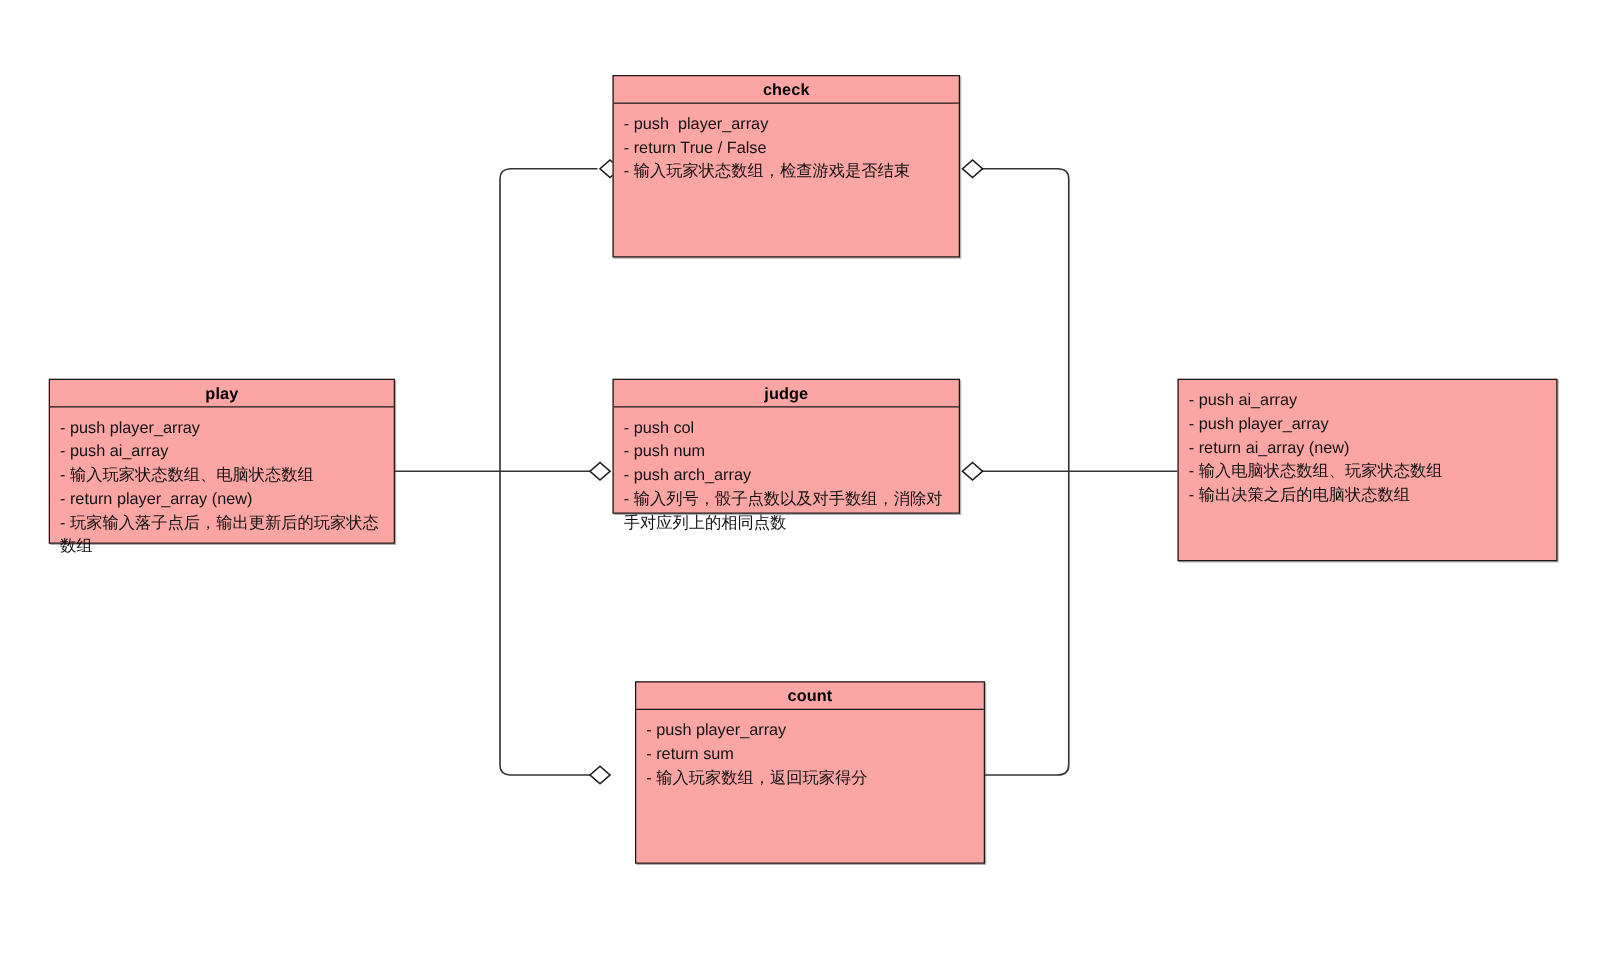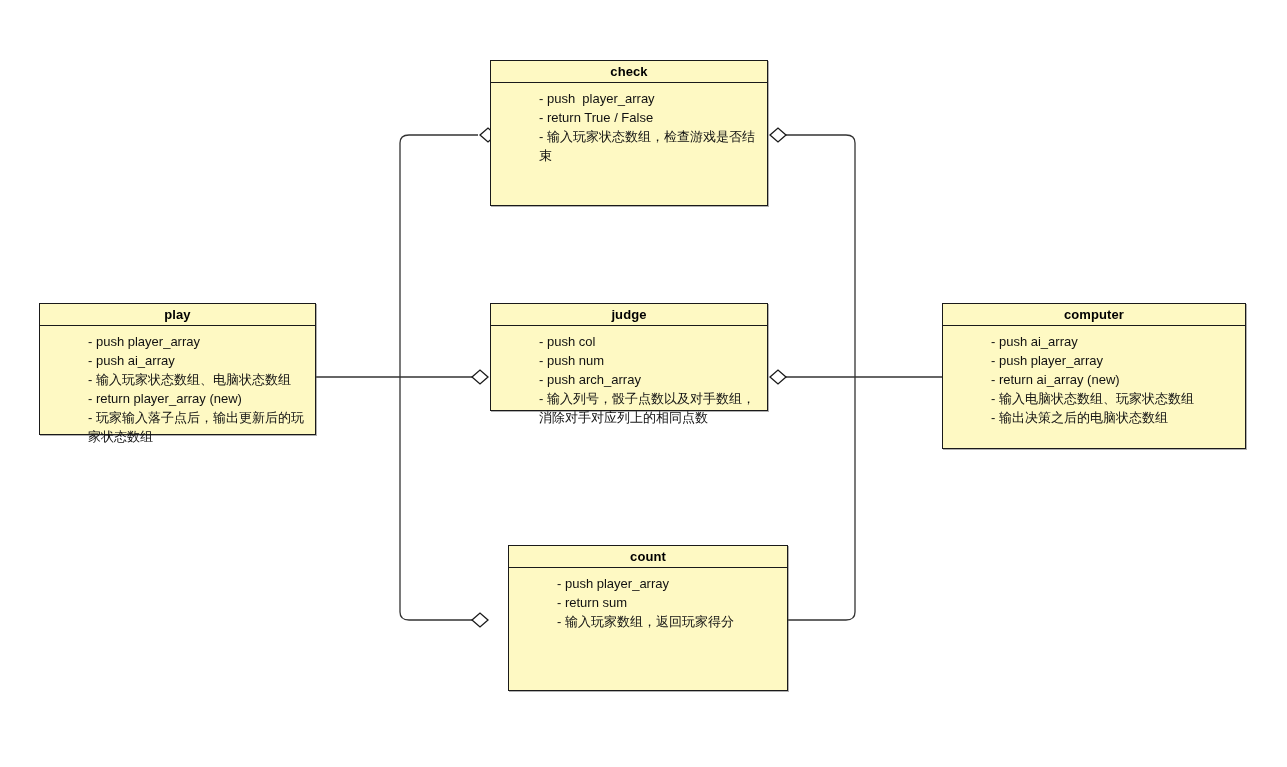--- a/index.html
+++ b/index.html
@@ -23,40 +23,39 @@
     position: absolute;
     left: 0;
     top: 0;
     width: 1287px;
     height: 767px;
     pointer-events: none;
   }
   .uml-class {
     position: absolute;
     box-sizing: border-box;
-    background: #fef9c3;
+    background: #fca5a5;
     border: 1px solid #1a1a1a;
     box-shadow: 1px 1px 0 rgba(80,80,80,0.45);
     z-index: 2;
   }
   .uml-title {
     height: 22px;
     line-height: 22px;
     text-align: center;
     font-size: 13px;
     font-weight: bold;
     color: #000000;
     border-bottom: 1px solid #1a1a1a;
     box-sizing: border-box;
     letter-spacing: 0.1px;
   }
   .uml-body {
     padding: 6px 7px 6px 8px;
     box-sizing: border-box;
-    margin-left: 40px;
   }
   .uml-line {
     font-size: 13px;
     line-height: 19px;
     color: #111111;
     white-space: pre-wrap;
     word-break: break-word;
   }
 </style>
 </head>
@@ -116,21 +115,20 @@
     <div class="uml-title">judge</div>
     <div class="uml-body">
       <div class="uml-line">- push col</div>
       <div class="uml-line">- push num</div>
       <div class="uml-line">- push arch_array</div>
       <div class="uml-line">- 输入列号，骰子点数以及对手数组，消除对手对应列上的相同点数</div>
     </div>
   </div>
 
   <div class="uml-class" style="left:942px; top:303px; width:304px; height:146px;">
-    <div class="uml-title">computer</div>
     <div class="uml-body">
       <div class="uml-line">- push ai_array</div>
       <div class="uml-line">- push player_array</div>
       <div class="uml-line">- return ai_array (new)</div>
       <div class="uml-line">- 输入电脑状态数组、玩家状态数组</div>
       <div class="uml-line">- 输出决策之后的电脑状态数组</div>
     </div>
   </div>
 
   <div class="uml-class" style="left:508px; top:545px; width:280px; height:146px;">

